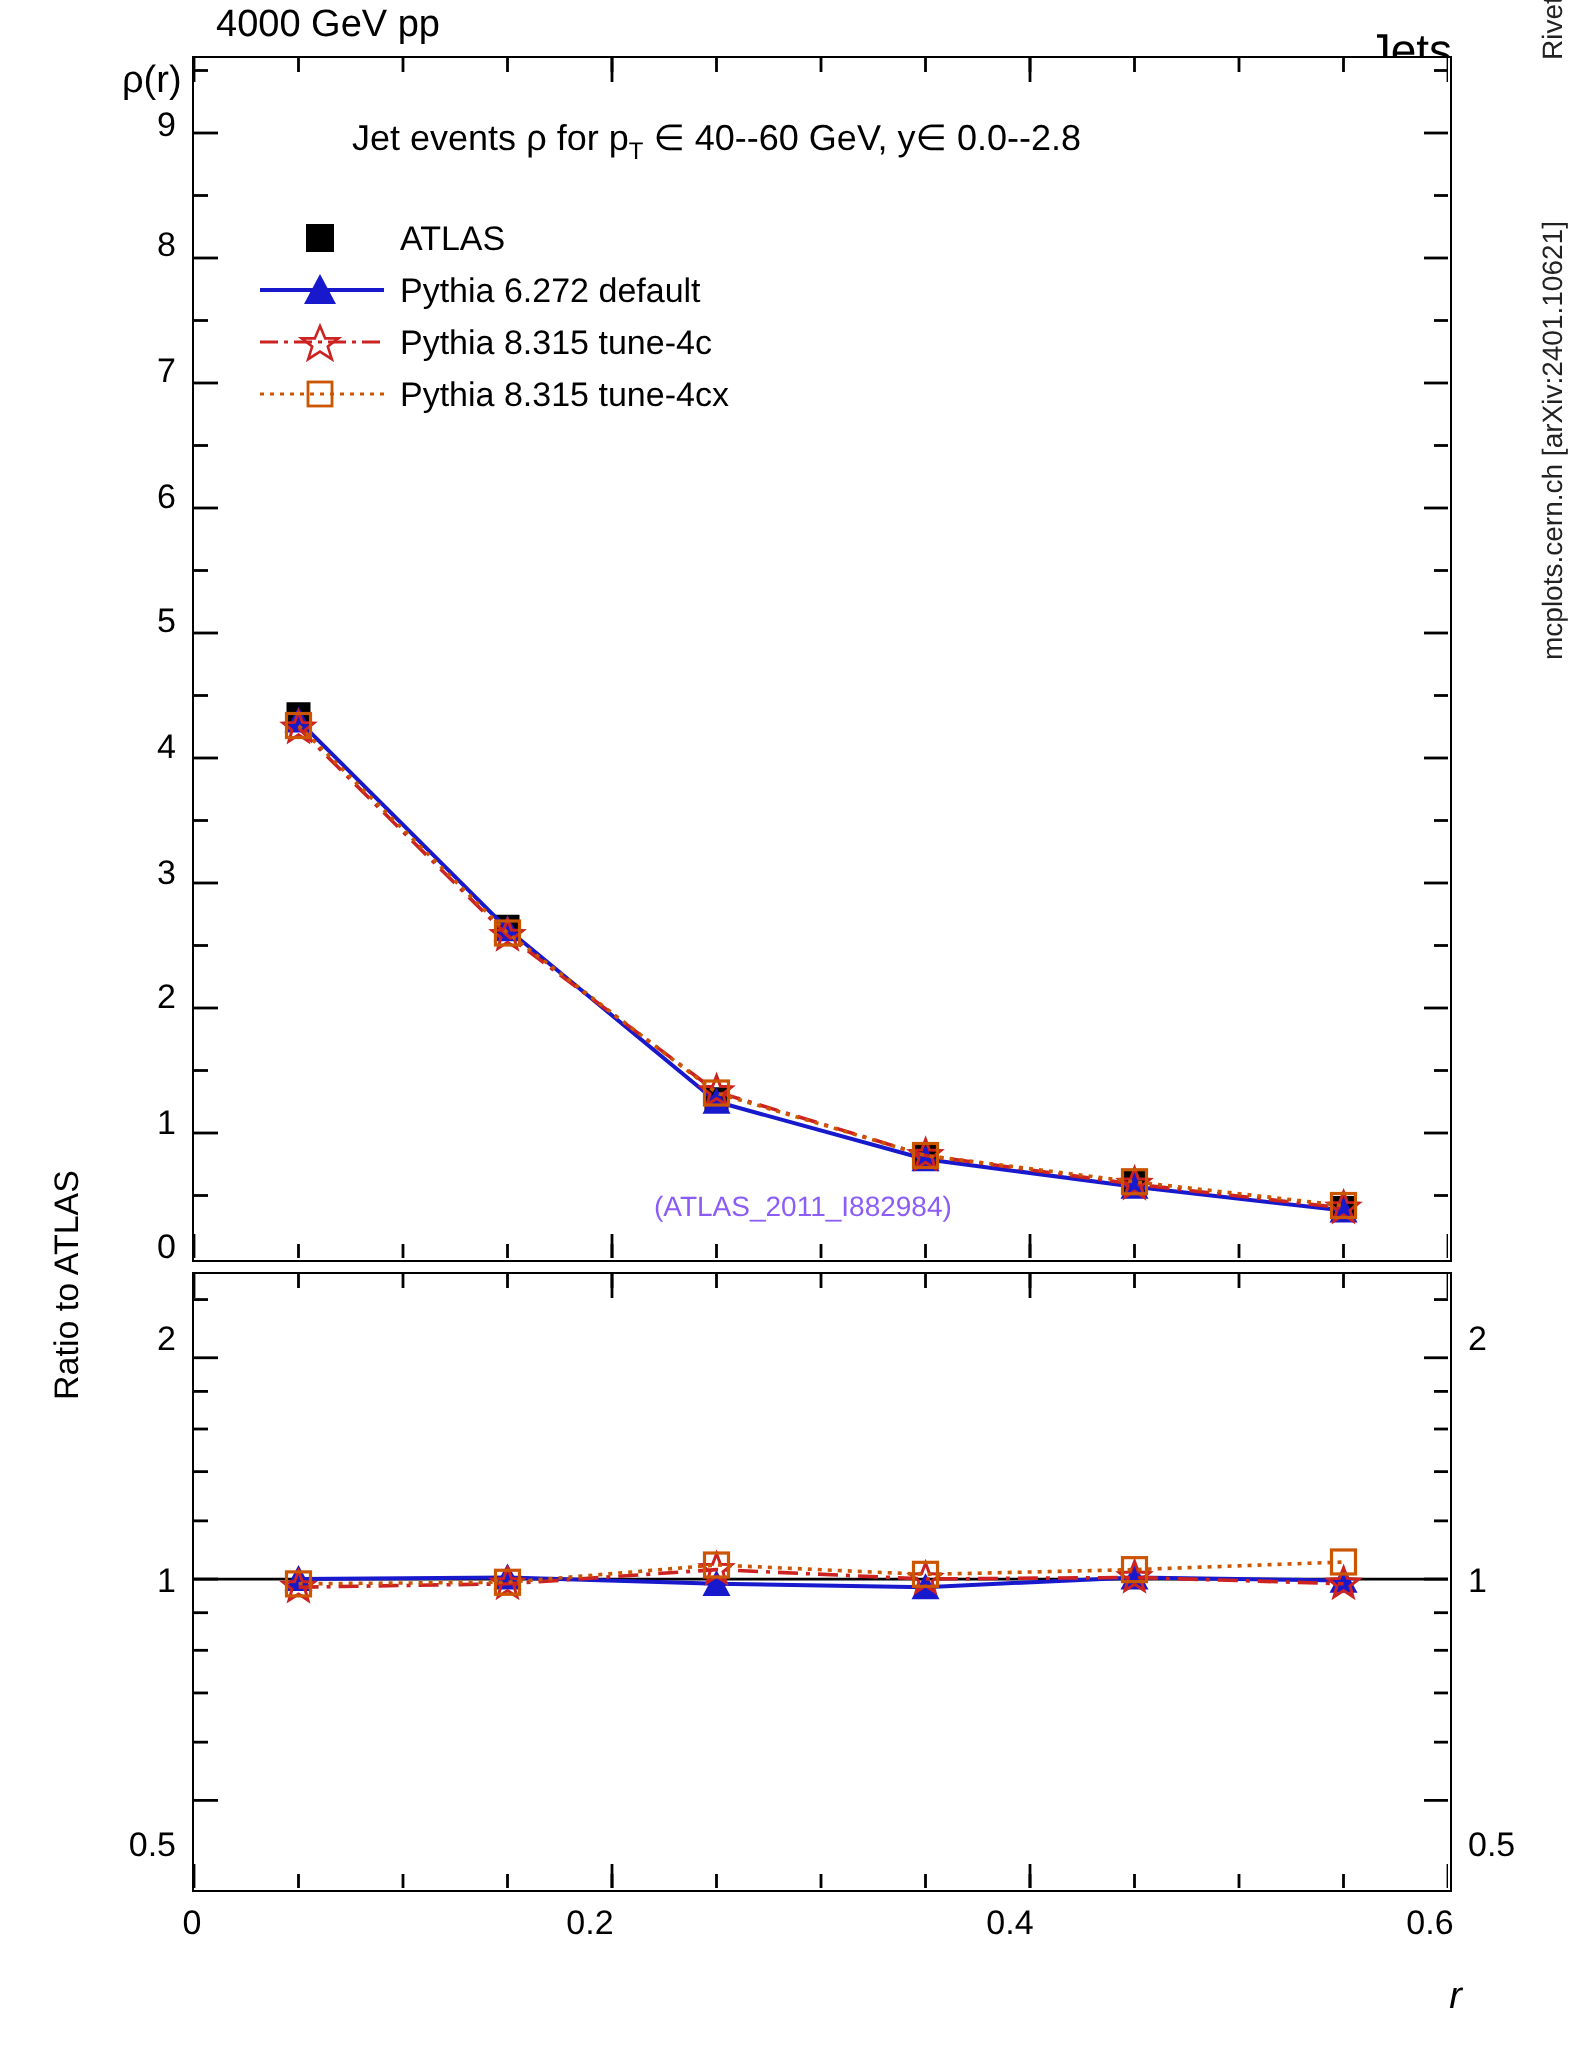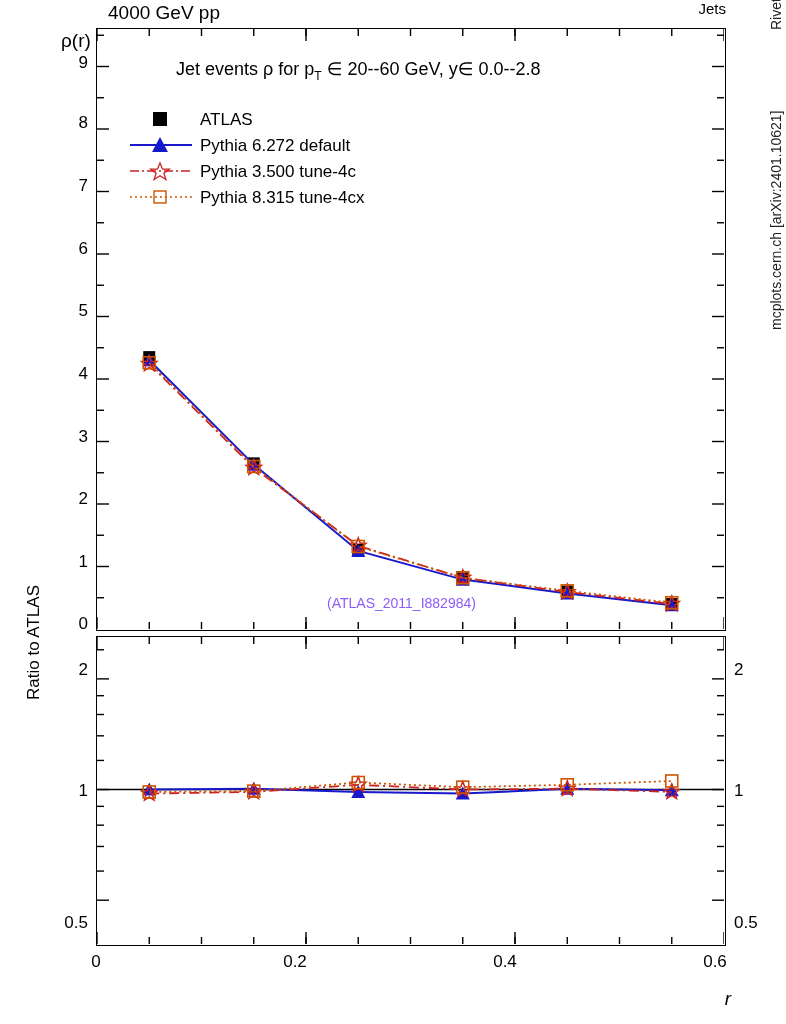--- a/index.html
+++ b/index.html
@@ -1,21 +1,21 @@
 <!DOCTYPE html>
 <html><head>
 <meta charset="utf-8">
 <style>
   html,body{margin:0;padding:0;background:#ffffff;}
   body{width:786px;height:1024px;font-family:"Liberation Sans",sans-serif;color:#000;overflow:hidden;}
   .page{position:relative;width:786px;height:1024px;}
 
   
   .hdr-left{position:absolute;left:108px;top:2px;font-size:19px;}
-  .hdr-right{position:absolute;right:60px;top:0;font-size:15px;margin-left:44px;}
+  .hdr-right{position:absolute;right:60px;top:12px;font-size:23px;margin-left:44px;}
 
   
   .vtext{position:absolute;font-size:14px;color:#444;transform-origin:0 0;transform:rotate(-90deg);white-space:nowrap;}
   .vtext.dark{color:#222;}
 
   
   .frame{position:absolute;border:1.5px solid #000;box-sizing:border-box;background:#fff;}
   #mainframe{left:96px;top:28px;width:630px;height:603px;}
   #ratioframe{left:96px;top:636px;width:630px;height:310px;}
 
@@ -166,21 +166,21 @@
   <div class="tick" style="left:50px;top:364px;width:38px;">4</div>
   <div class="tick" style="left:50px;top:427px;width:38px;">3</div>
   <div class="tick" style="left:50px;top:489px;width:38px;">2</div>
   <div class="tick" style="left:50px;top:552px;width:38px;">1</div>
   <div class="tick" style="left:50px;top:614px;width:38px;">0</div>
 
   <div class="title">
     <span>Jet events</span>
     <span style="font-style:normal;">ρ</span>
     <span>for p</span><sub style="font-size:12px;">T</sub>
-    <span>∈ 20--60 GeV, y∈ 0.0--2.8</span>
+    <span>∈ 40--60 GeV, y∈ 0.0--2.8</span>
   </div>
 
   <div class="legend">
     <div class="legrow">
       <span class="legmark">
         <svg width="66" height="22">
             <rect x="25" y="4" width="14" height="14" fill="#000"></rect>
           </svg>
       </span>
       <span class="legtxt">ATLAS</span>
@@ -194,21 +194,21 @@
       </span>
       <span class="legtxt">Pythia 6.272 default</span>
     </div>
     <div class="legrow">
       <span class="legmark">
         <svg width="66" height="22">
             <line x1="2" y1="11" x2="64" y2="11" stroke="#cc2222" stroke-width="1.6" stroke-dasharray="9,3,2,3"></line>
             <polygon points="32,3 34.6,9.2 41.2,9.2 35.9,13.2 37.9,19.6 32,15.8 26.1,19.6 28.1,13.2 22.8,9.2 29.4,9.2" fill="none" stroke="#cc2222" stroke-width="1.3"></polygon>
           </svg>
       </span>
-      <span class="legtxt">Pythia 3.500 tune-4c</span>
+      <span class="legtxt">Pythia 8.315 tune-4c</span>
     </div>
     <div class="legrow">
       <span class="legmark">
         <svg width="66" height="22">
             <line x1="2" y1="11" x2="64" y2="11" stroke="#cc5500" stroke-width="1.6" stroke-dasharray="2,3"></line>
             <rect x="26" y="5" width="12" height="12" fill="none" stroke="#cc5500" stroke-width="1.4"></rect>
           </svg>
       </span>
       <span class="legtxt">Pythia 8.315 tune-4cx</span>
     </div>

